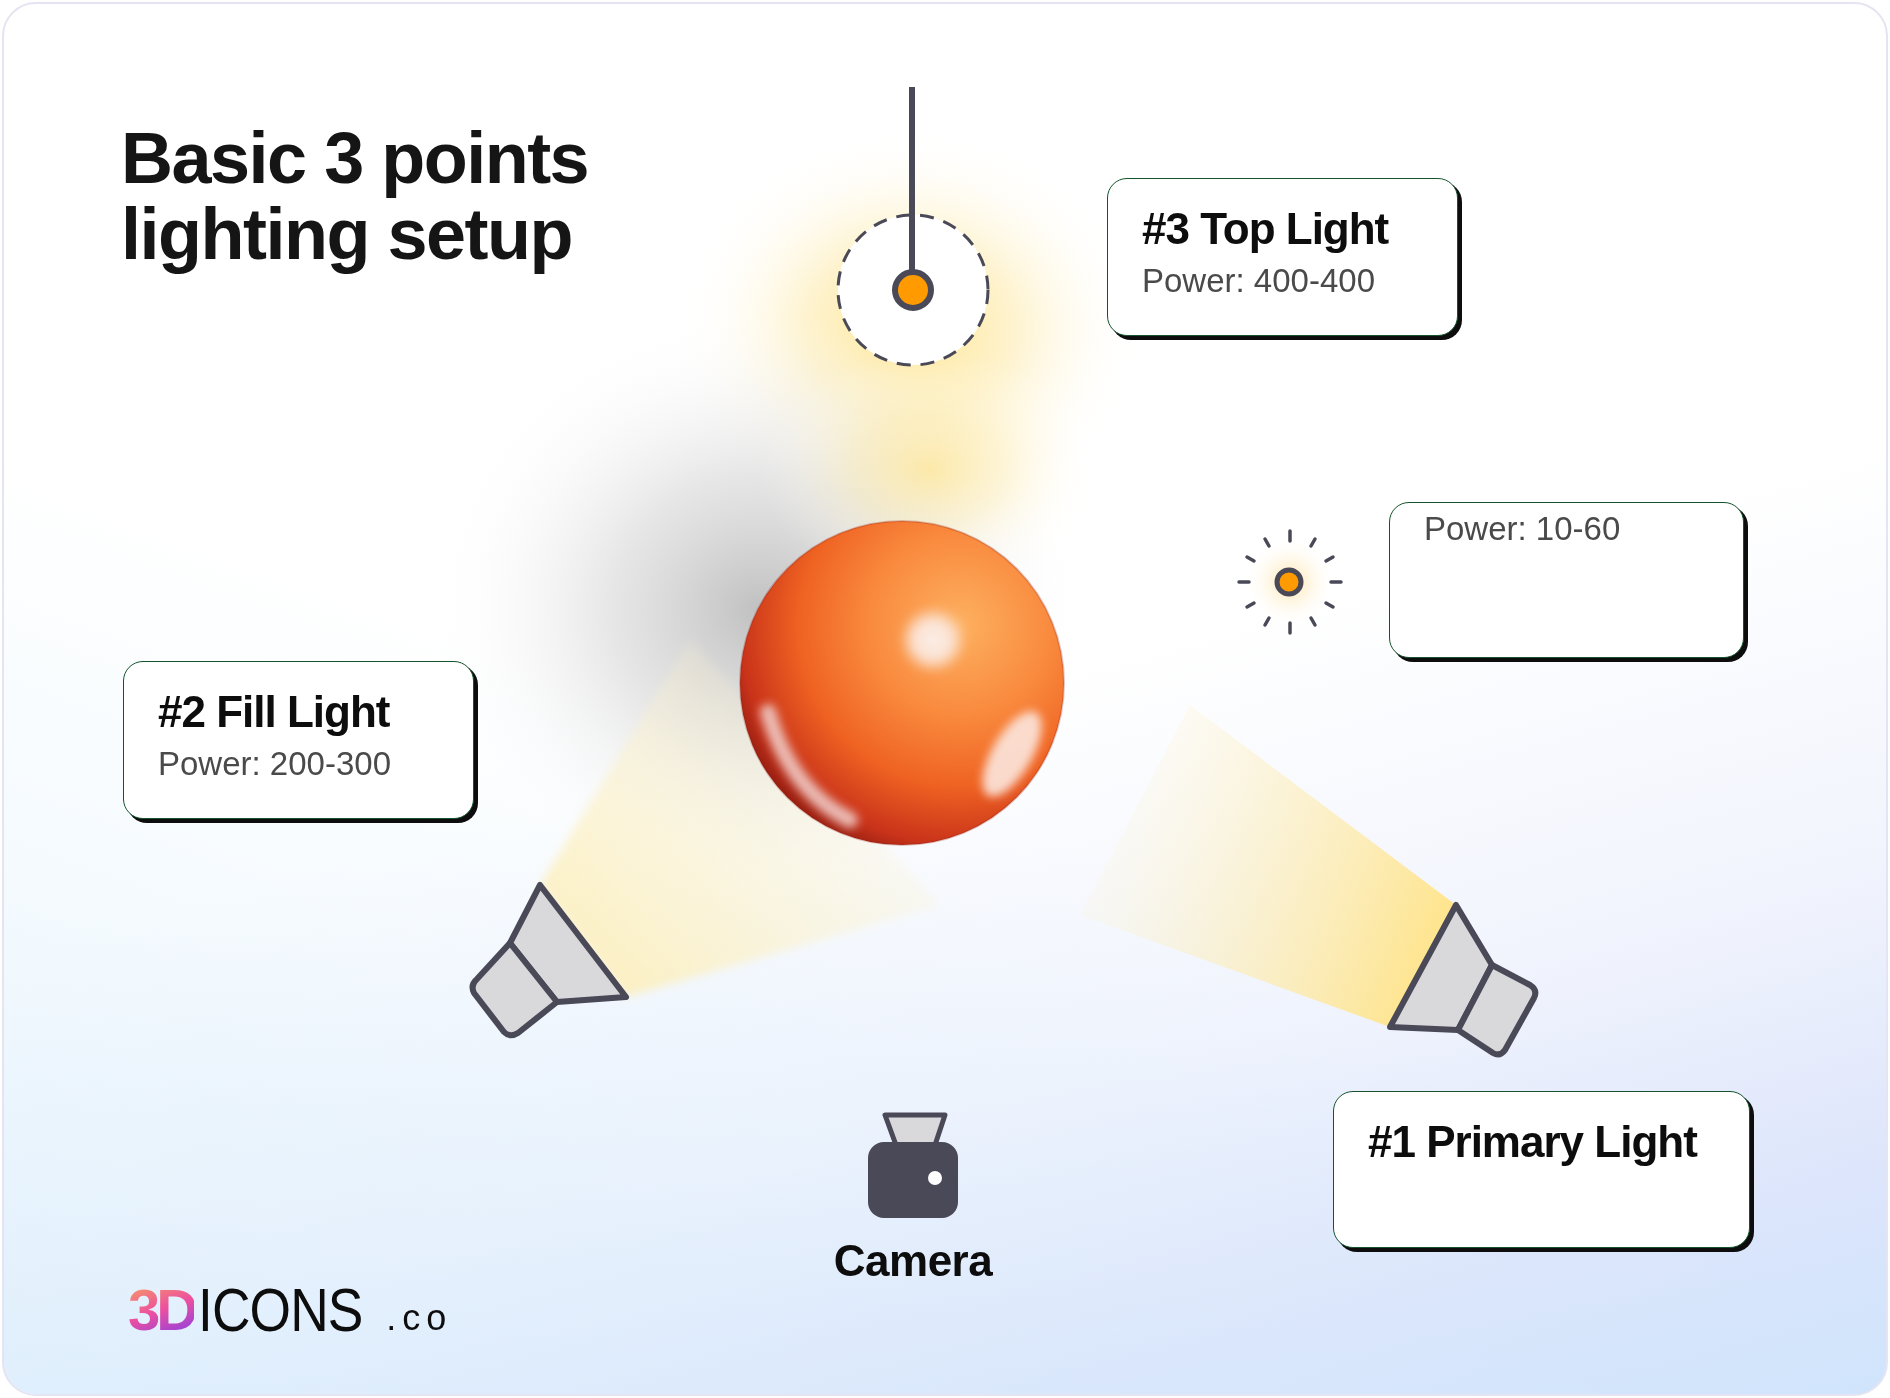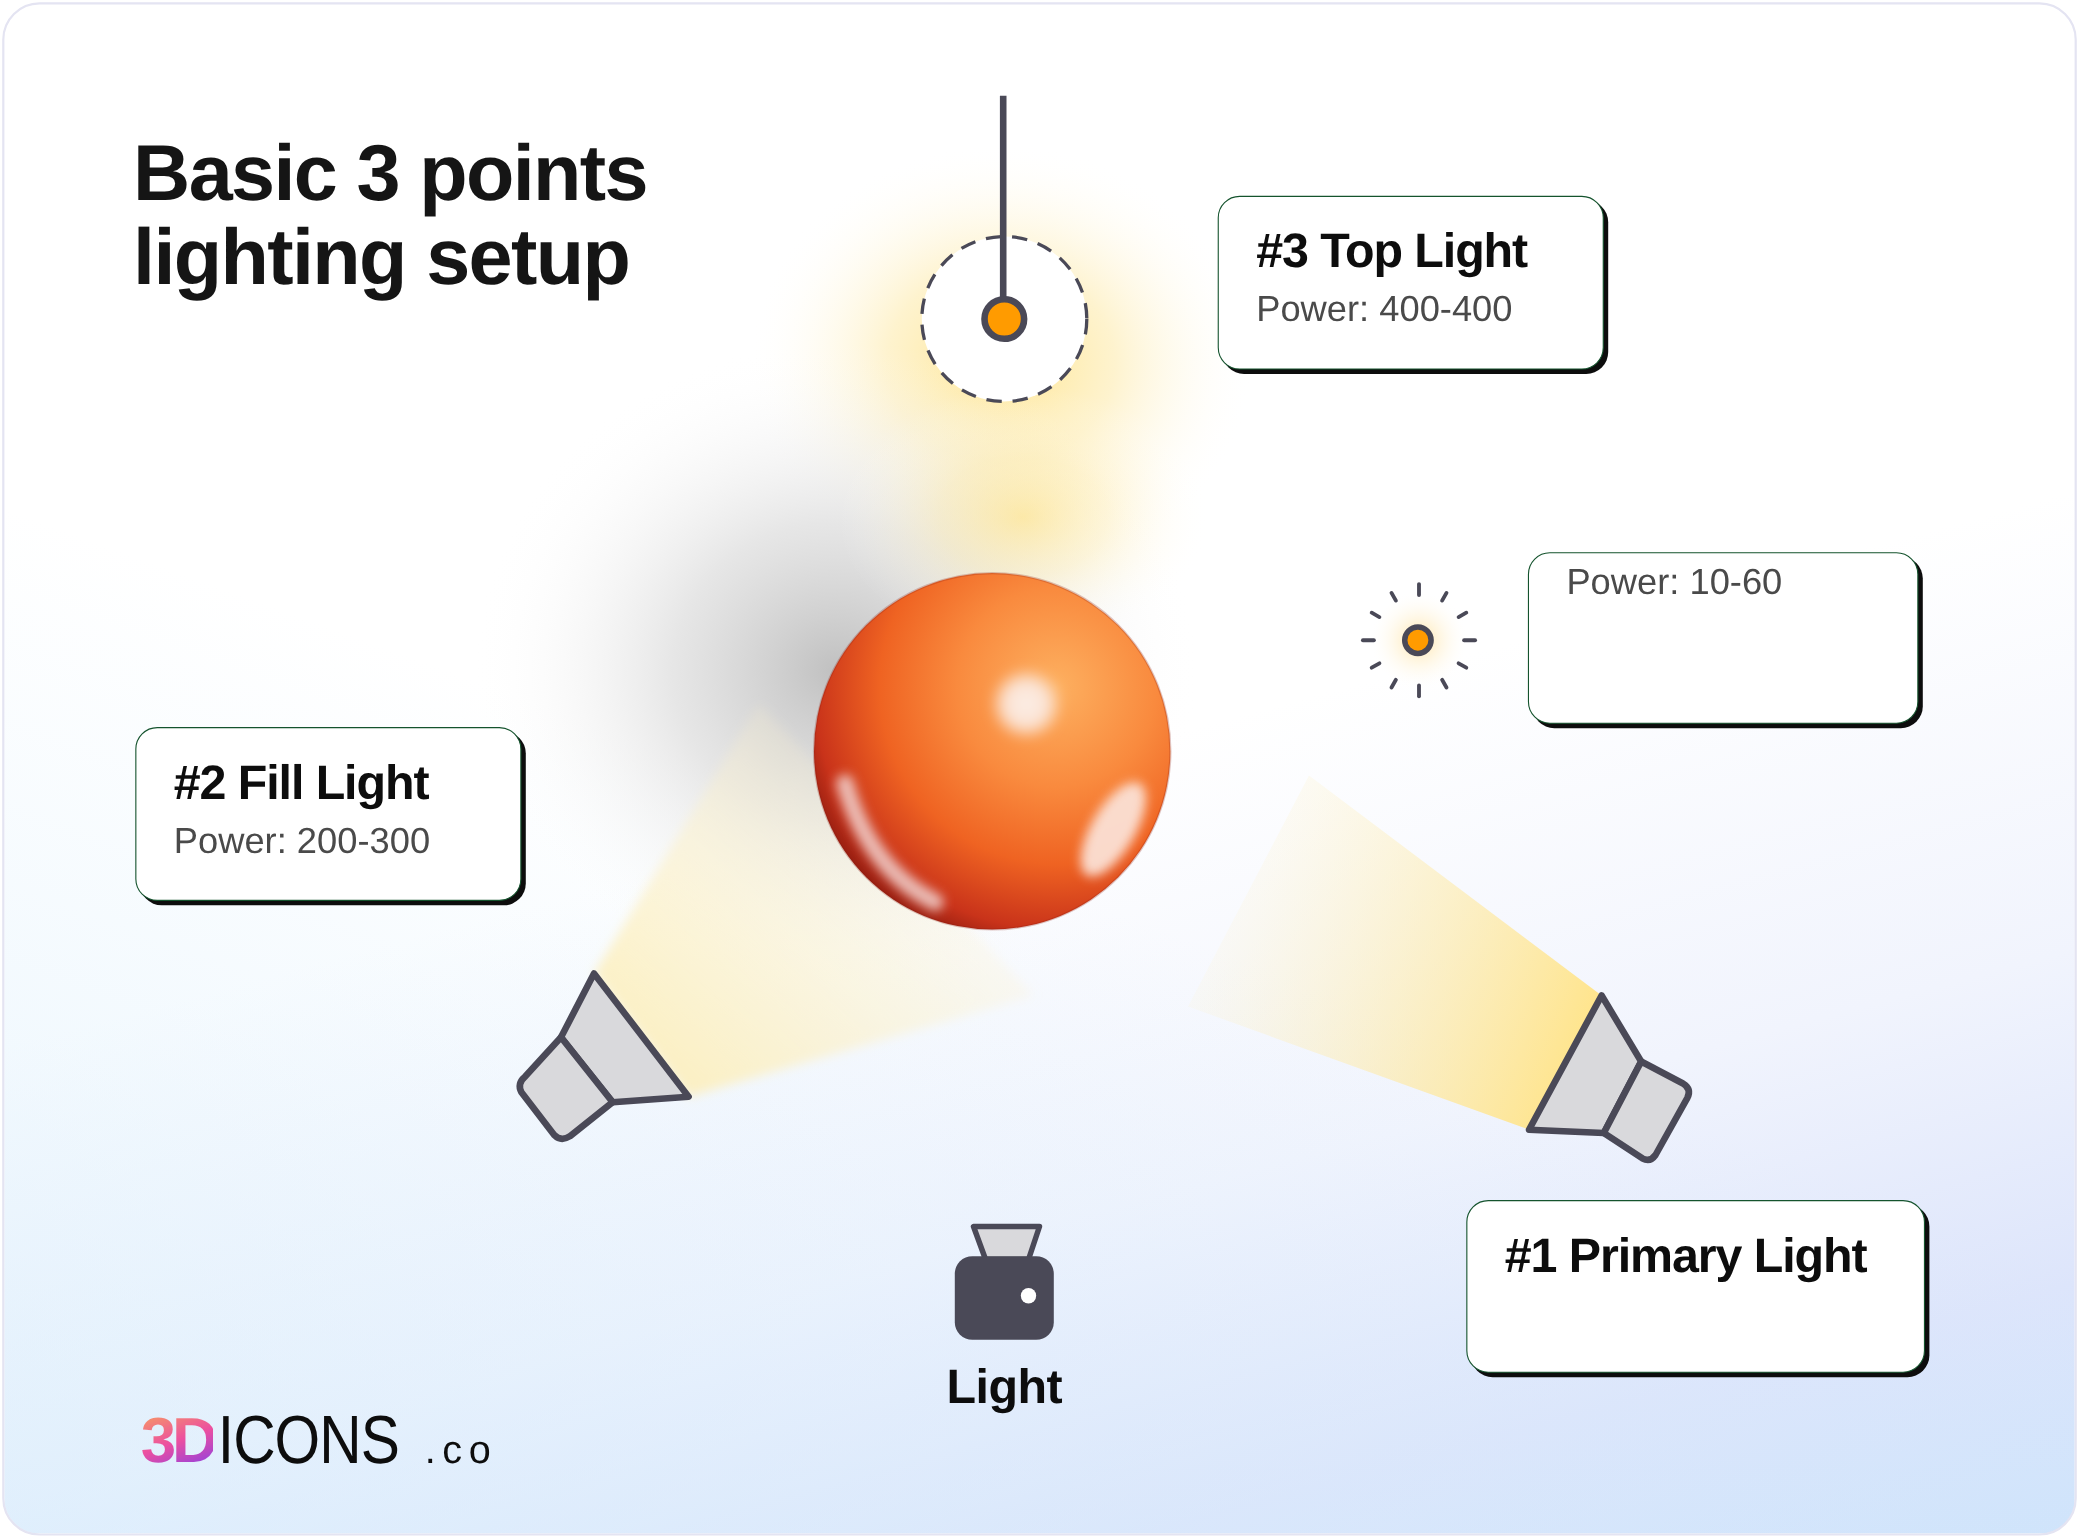--- a/index.html
+++ b/index.html
@@ -170,19 +170,19 @@
 
 <div class="card" style="left:123px; top:661px; width:351px; height:158px;">
   <span class="name">#2 Fill Light</span>
   <span class="power">Power: 200-300</span>
 </div>
 
 <div class="card" style="left:1333px; top:1091px; width:417px; height:157px;">
   <span class="name">#1 Primary Light</span>
 </div>
 
-<div class="camera-label">Light</div>
+<div class="camera-label">Camera</div>
 
 <div class="logo">
   <span class="three-d">3D</span>
   <span class="icons">ICONS</span>
   <span class="co">.co</span>
 </div>
 
 </body></html>

